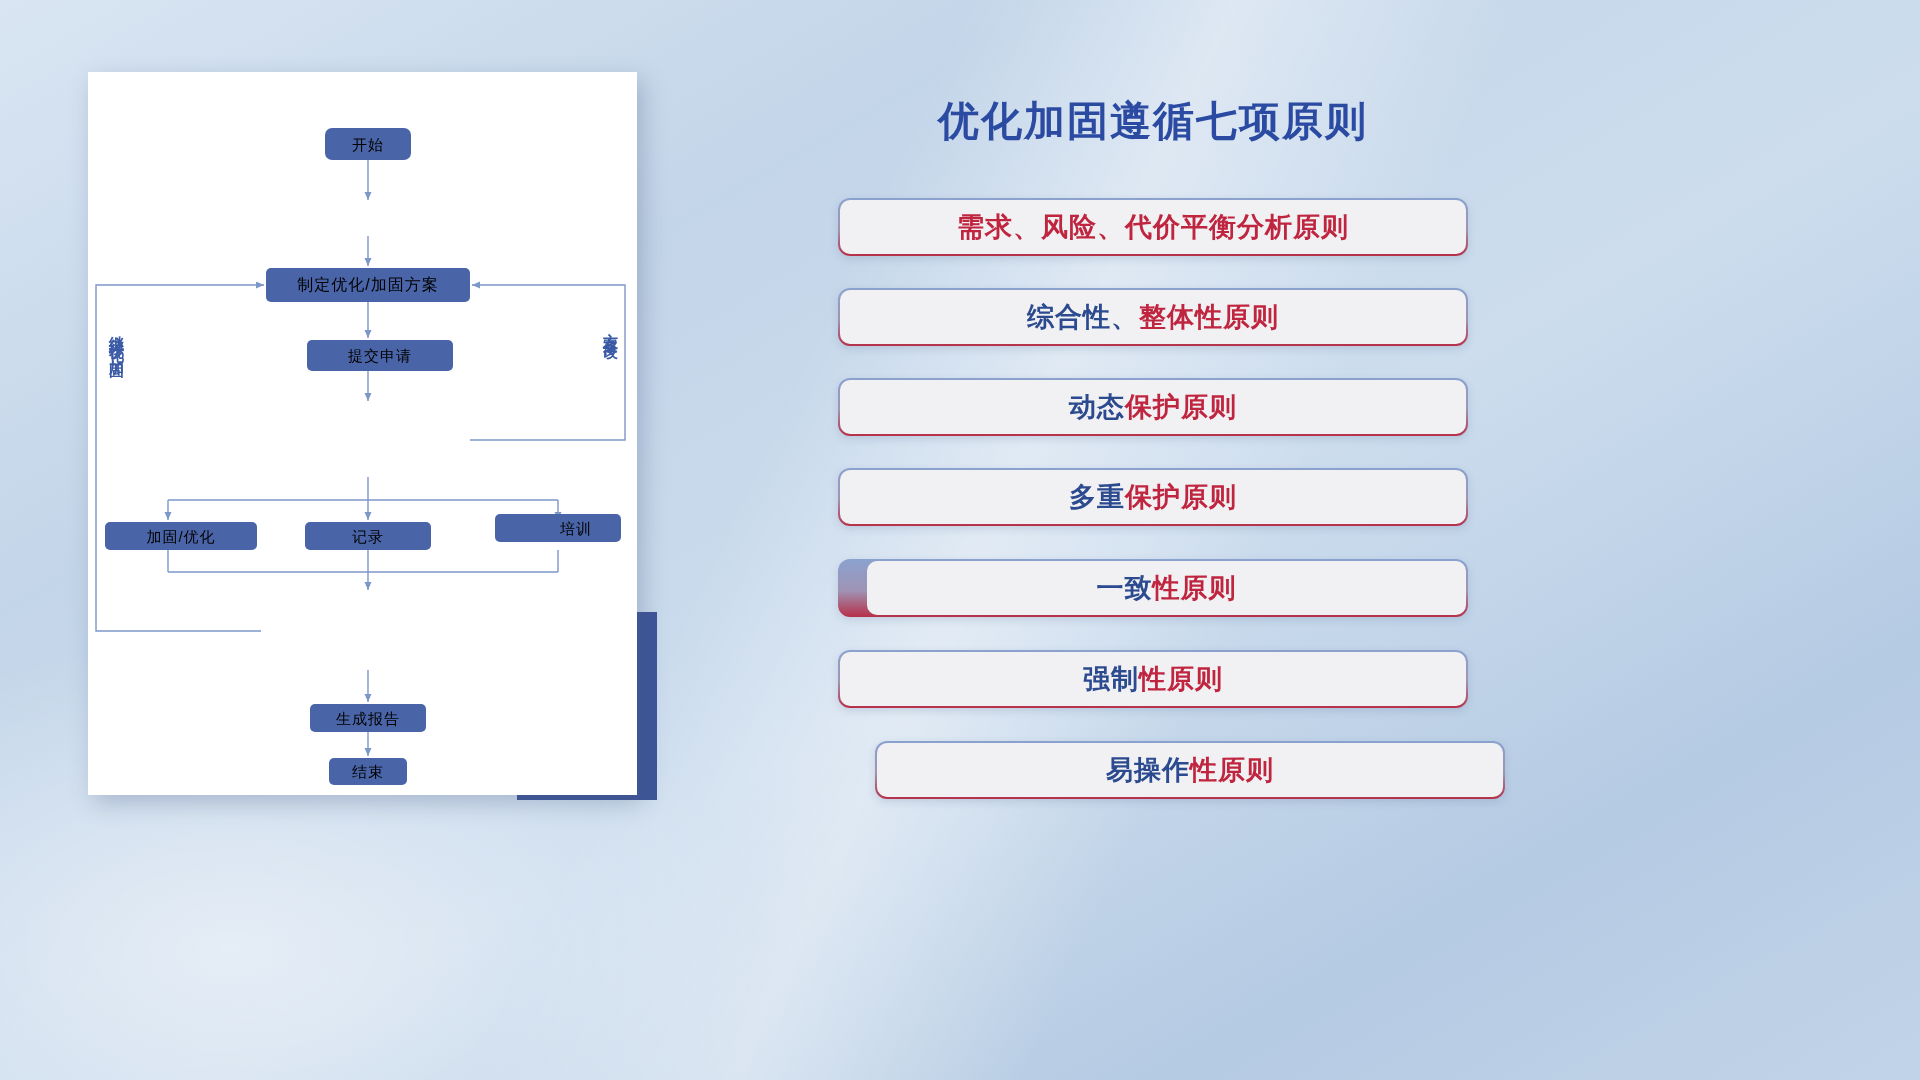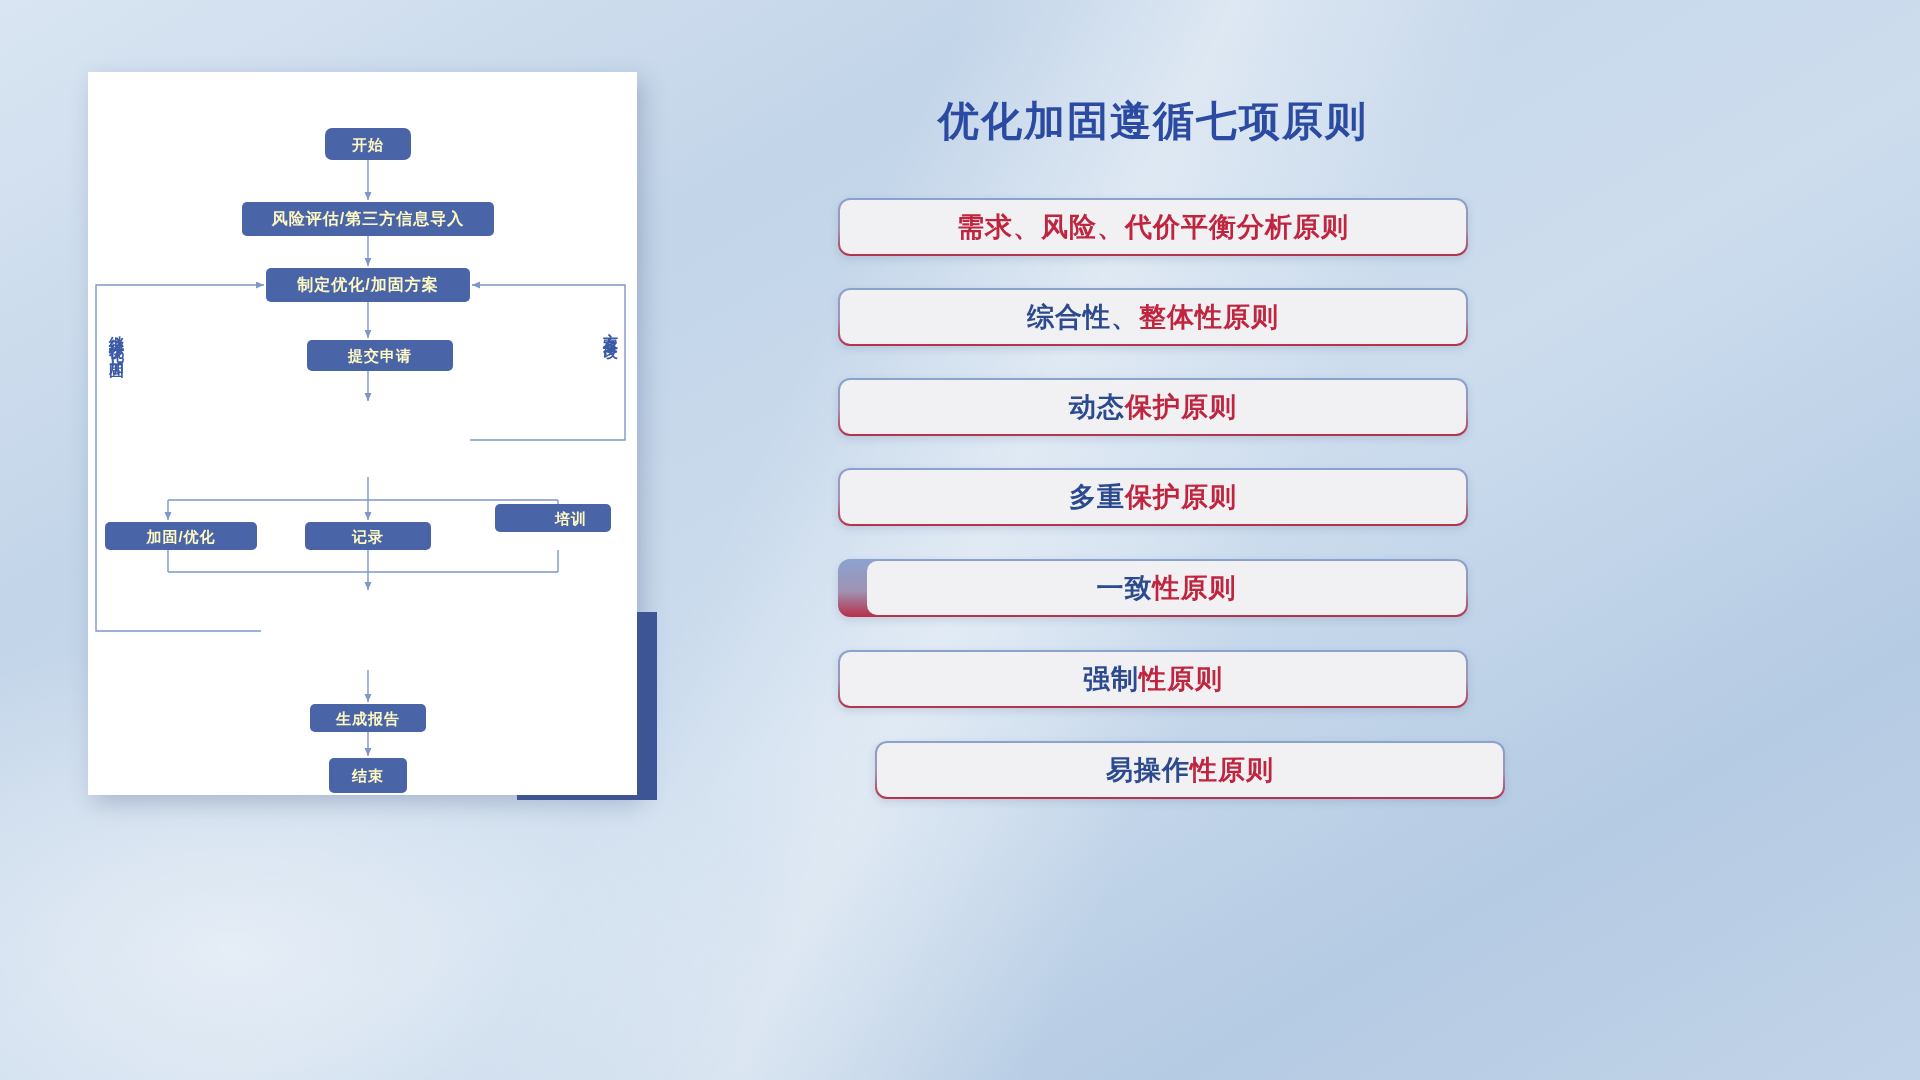--- a/index.html
+++ b/index.html
@@ -22,23 +22,23 @@
 
   
   .card {
     position:absolute; left:88px; top:72px; width:549px; height:723px;
     background:#ffffff; z-index:2;
     box-shadow: 6px 8px 22px rgba(70,90,130,0.30);
   }
   .connectors { position:absolute; left:0; top:0; width:549px; height:723px; }
 
   .fnode {
-    position:absolute; background:#4a64a8; color:#fef9c3;
+    position:absolute; background:#4a64a8; color:#000000;
     display:flex; align-items:center; justify-content:center;
-    font-weight:bold; font-size:15px; border-radius:5px; line-height:1;
+    font-weight:normal; font-size:15px; border-radius:5px; line-height:1;
     letter-spacing:1px;
   }
   .fnode.start { border-radius:7px; }
   .fnode.diamond {
     border-radius:0;
     clip-path: polygon(50% 0, 100% 50%, 50% 100%, 0 50%);
   }
 
   .vlabel {
     position:absolute; writing-mode:vertical-rl; color:#3b5aa6;
@@ -96,37 +96,36 @@
         <path d="M280,478 L280,518" marker-end="url(#arr)"></path>
         <path d="M280,598 L280,630" marker-end="url(#arr)"></path>
         <path d="M280,660 L280,684" marker-end="url(#arr)"></path>
         <path d="M382,368 L537,368 L537,213 L384,213" marker-end="url(#arr)"></path>
         <path d="M173,559 L8,559 L8,213 L176,213" marker-end="url(#arr)"></path>
       </g>
     </svg>
 
     <div class="fnode start" style="left:237px; top:56px; width:86px; height:32px;">开始</div>
 
-    <div class="fnode" style="left:154px; top:130px; width:252px; height:34px; font-size:16px;">风险评估/第三方信息导入</div>
 
     <div class="fnode" style="left:178px; top:196px; width:204px; height:34px; font-size:16px;">制定优化/加固方案</div>
 
     <div class="fnode" style="left:219px; top:268px; width:146px; height:31px;">提交申请</div>
 
 
     <div class="fnode" style="left:17px; top:450px; width:152px; height:28px;">加固/优化</div>
 
     <div class="fnode" style="left:217px; top:450px; width:126px; height:28px;">记录</div>
 
-    <div class="fnode" style="left:407px; top:432px; width:116px; height:28px;padding-left:36px;">培训</div>
+    <div class="fnode" style="left:407px; top:442px; width:126px; height:28px;padding-left:36px;">培训</div>
 
 
     <div class="fnode" style="left:222px; top:632px; width:116px; height:28px;">生成报告</div>
 
-    <div class="fnode" style="left:241px; top:686px; width:78px; height:35px;">结束</div>
+    <div class="fnode" style="left:241px; top:686px; width:78px; height:27px;">结束</div>
 
     <div class="vlabel" style="left:20px; top:252px; height:200px;">继续优化/加固</div>
 
     <div class="vlabel" style="left:514px; top:248px; height:160px;">方案修改</div>
 
   </div>
 
   <div class="right-panel">
 
     <h1 class="panel-title">优化加固遵循七项原则</h1>

